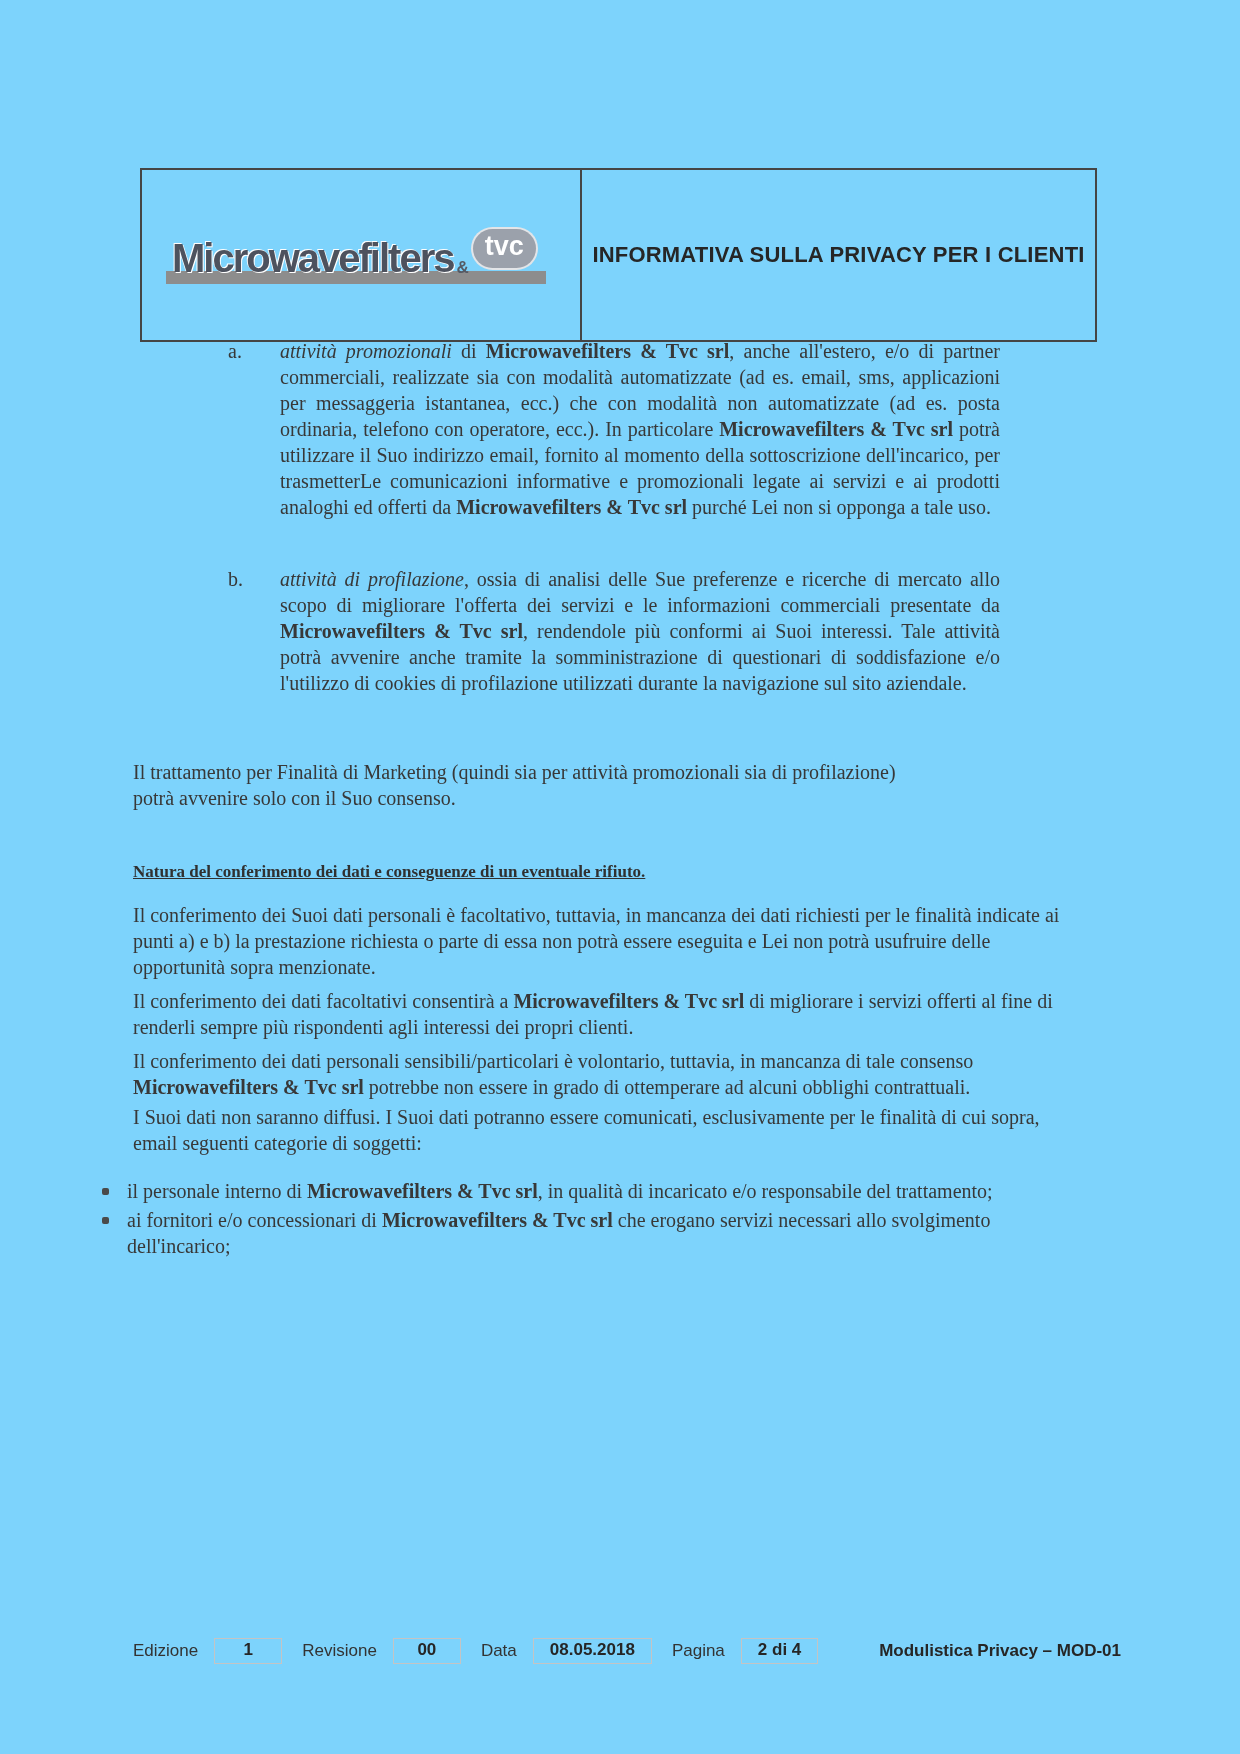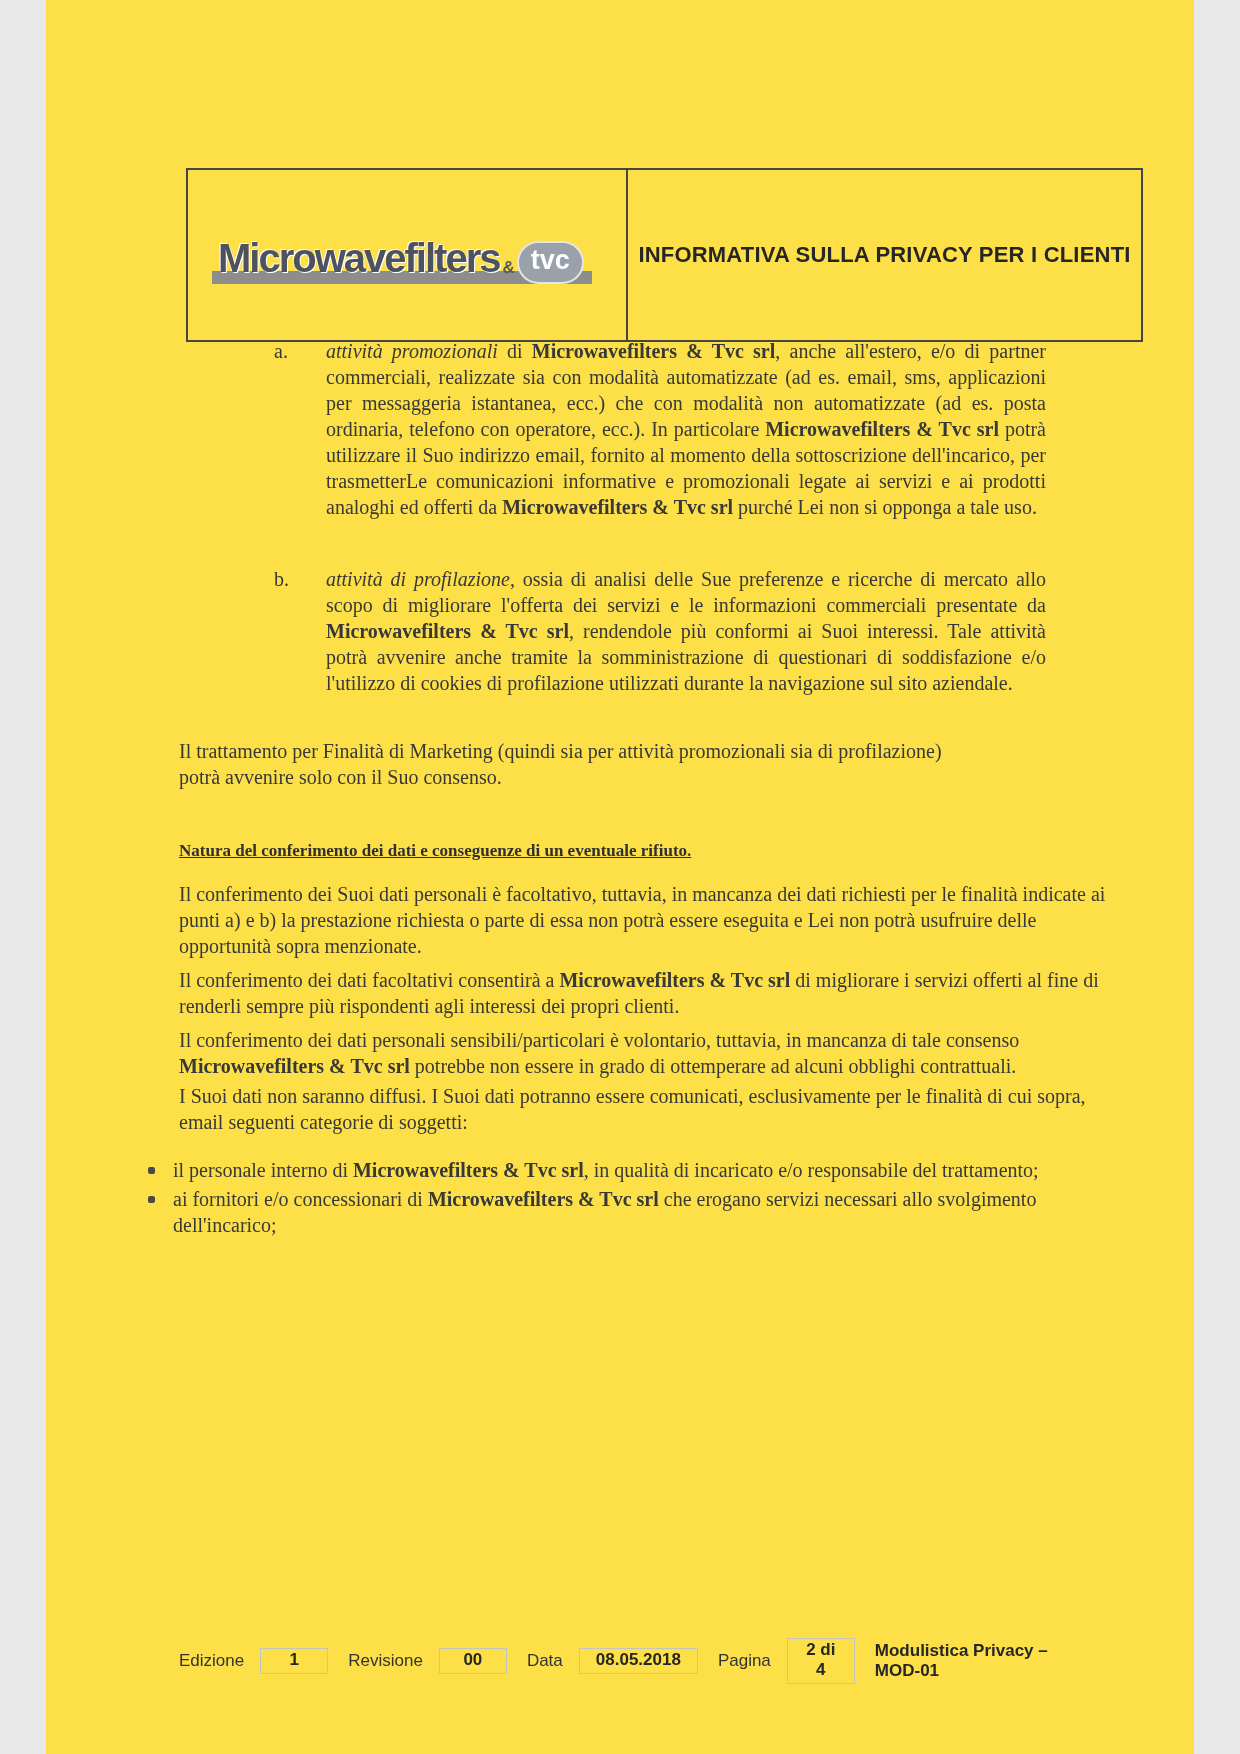--- a/index.html
+++ b/index.html
@@ -1,20 +1,20 @@
 <!DOCTYPE html>
 <html><head>
 <meta charset="utf-8">
 <style>
   html,body{margin:0;padding:0;background:#e8e8e8;}
   .page{
     position:relative;
-    width:1148px;height:1754px;
+    width:1240px;height:1754px;
     margin:0 auto;
-    background:#fde047;
+    background:#7dd3fc;
     overflow:hidden;
     font-family:"Liberation Serif", serif;
     color:#383838;
   }
   
   .header-box{
     position:absolute;left:140px;top:168px;width:953px;height:170px;
     border:2px solid #454545;
     display:flex;
   }
@@ -48,21 +48,21 @@
     margin:0 4px 6px 3px;
   }
   .logo-tvc{
     position:relative;z-index:1;
     background:#9ba1ab;
     color:#ffffff;
     font-family:"Liberation Sans", sans-serif;
     font-weight:900;font-size:27px;
     border-radius:20px;
     padding:2px 12px 6px 12px;
-    margin-bottom:2px;
+    margin-bottom:16px;
     box-shadow:0 0 0 2px #e3e5e8;
   }
   .header-title-cell{
     flex:1;display:flex;align-items:center;justify-content:center;
   }
   .header-title{
     font-family:"Liberation Sans", sans-serif;
     font-weight:bold;font-size:22px;color:#262626;
     letter-spacing:0.2px;
   }
@@ -80,21 +80,21 @@
   }
   .list-item .li-label{
     flex:0 0 52px;
   }
   .list-item .li-body{
     flex:1;
     text-align:justify;
   }
   .item-b{margin-top:46px;}
   .marketing{
-    margin-top:42px;
+    margin-top:63px;
     width:770px;
   }
   .section-heading{
     margin-top:48px;
     font-weight:bold;
     font-size:17px;
     text-decoration:underline;
     color:#303030;
   }
   .section-heading.second{margin-top:34px;}

